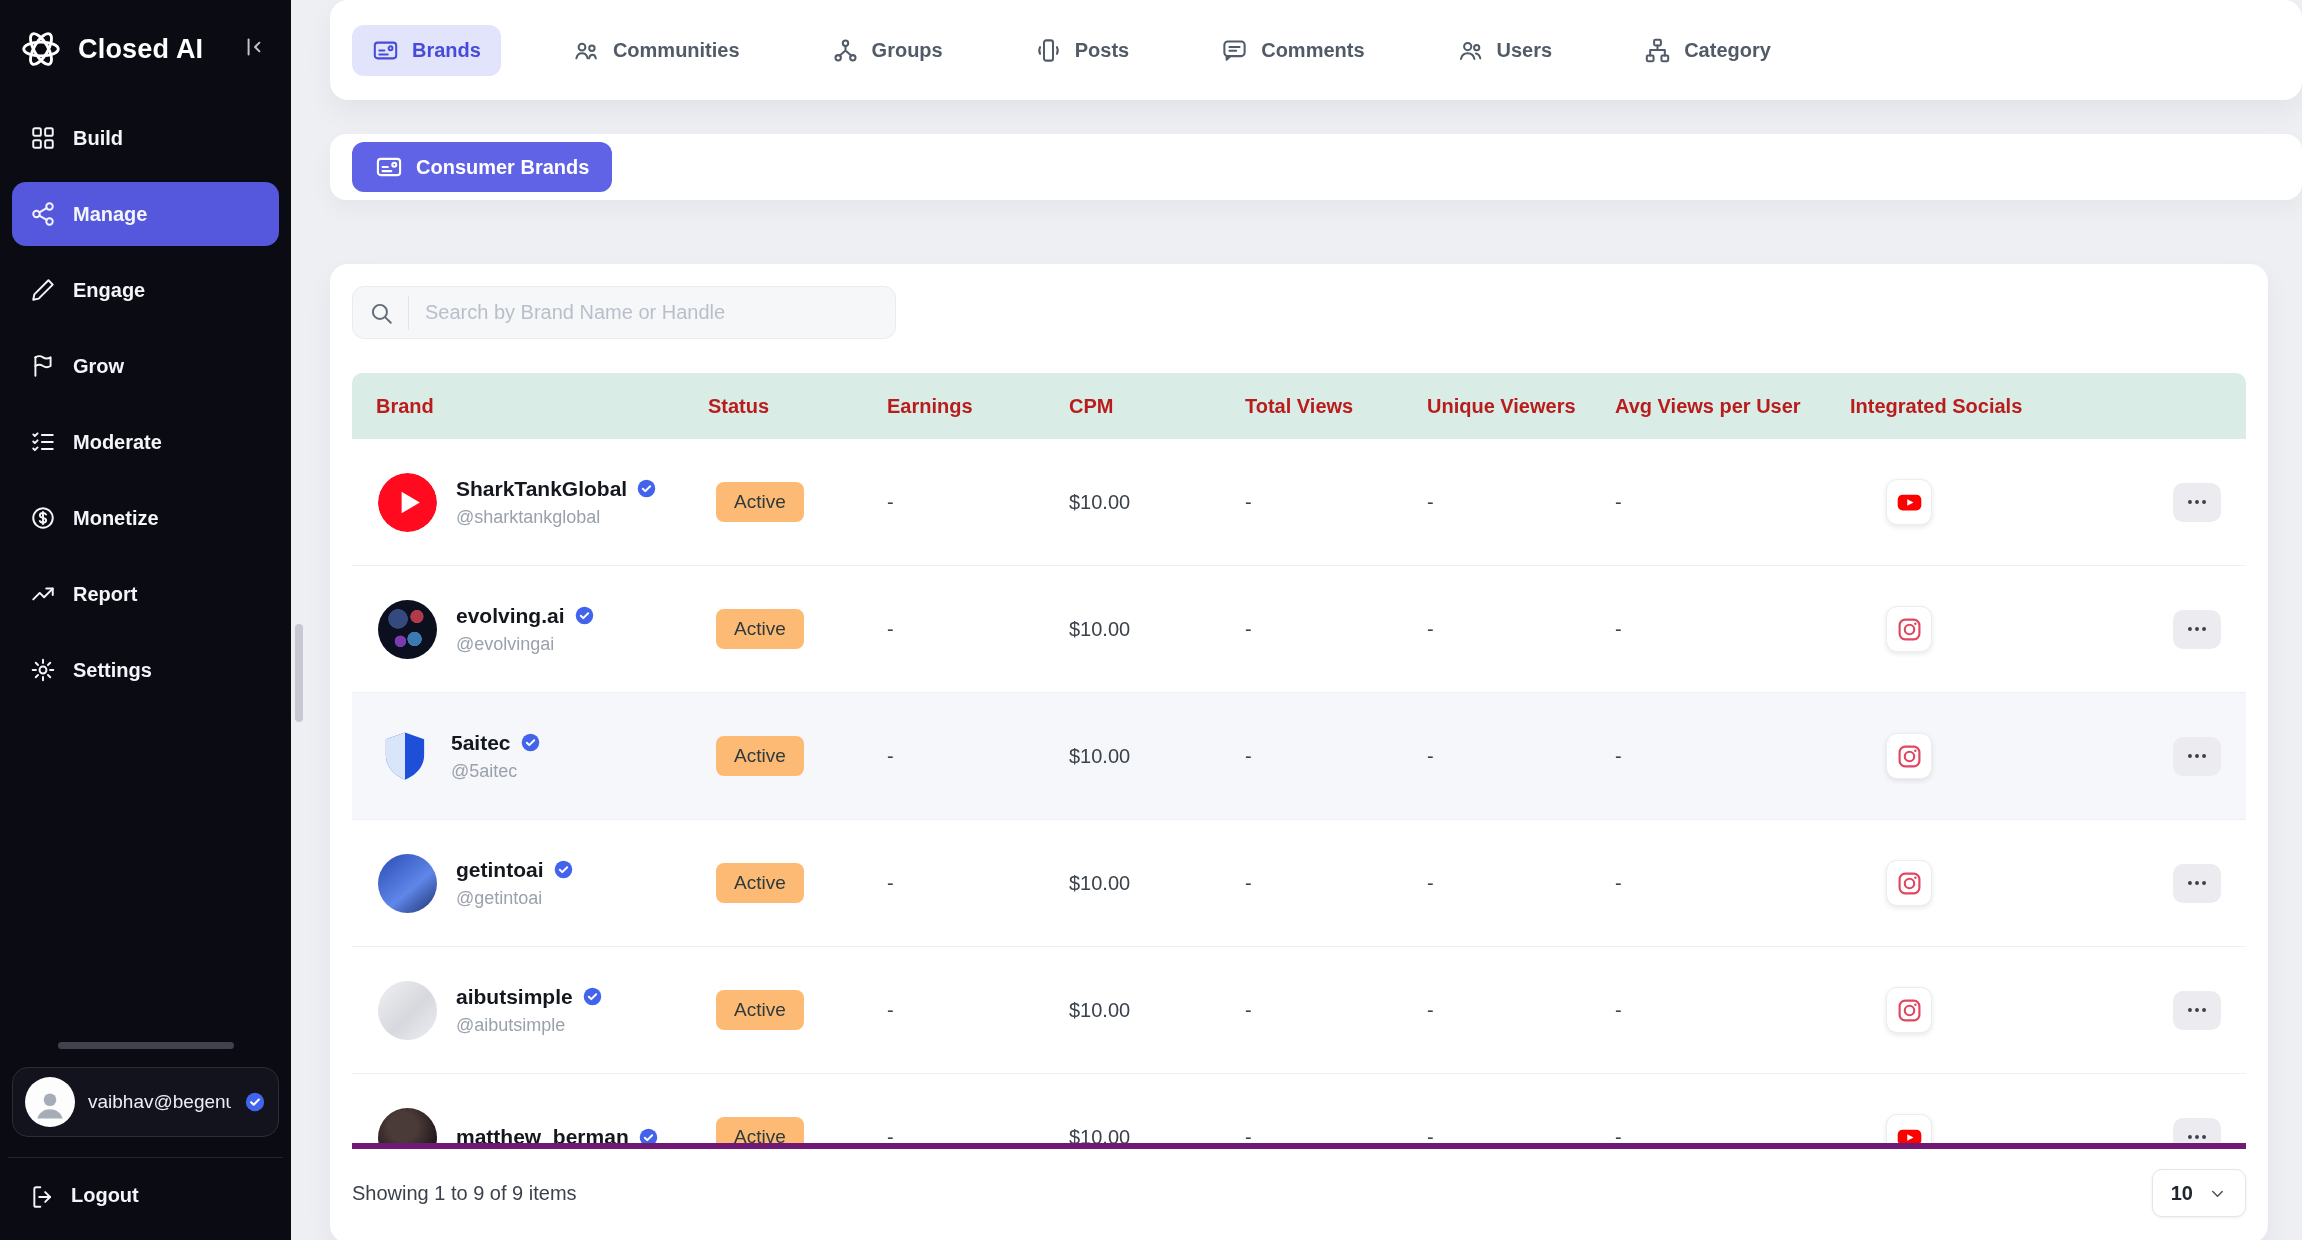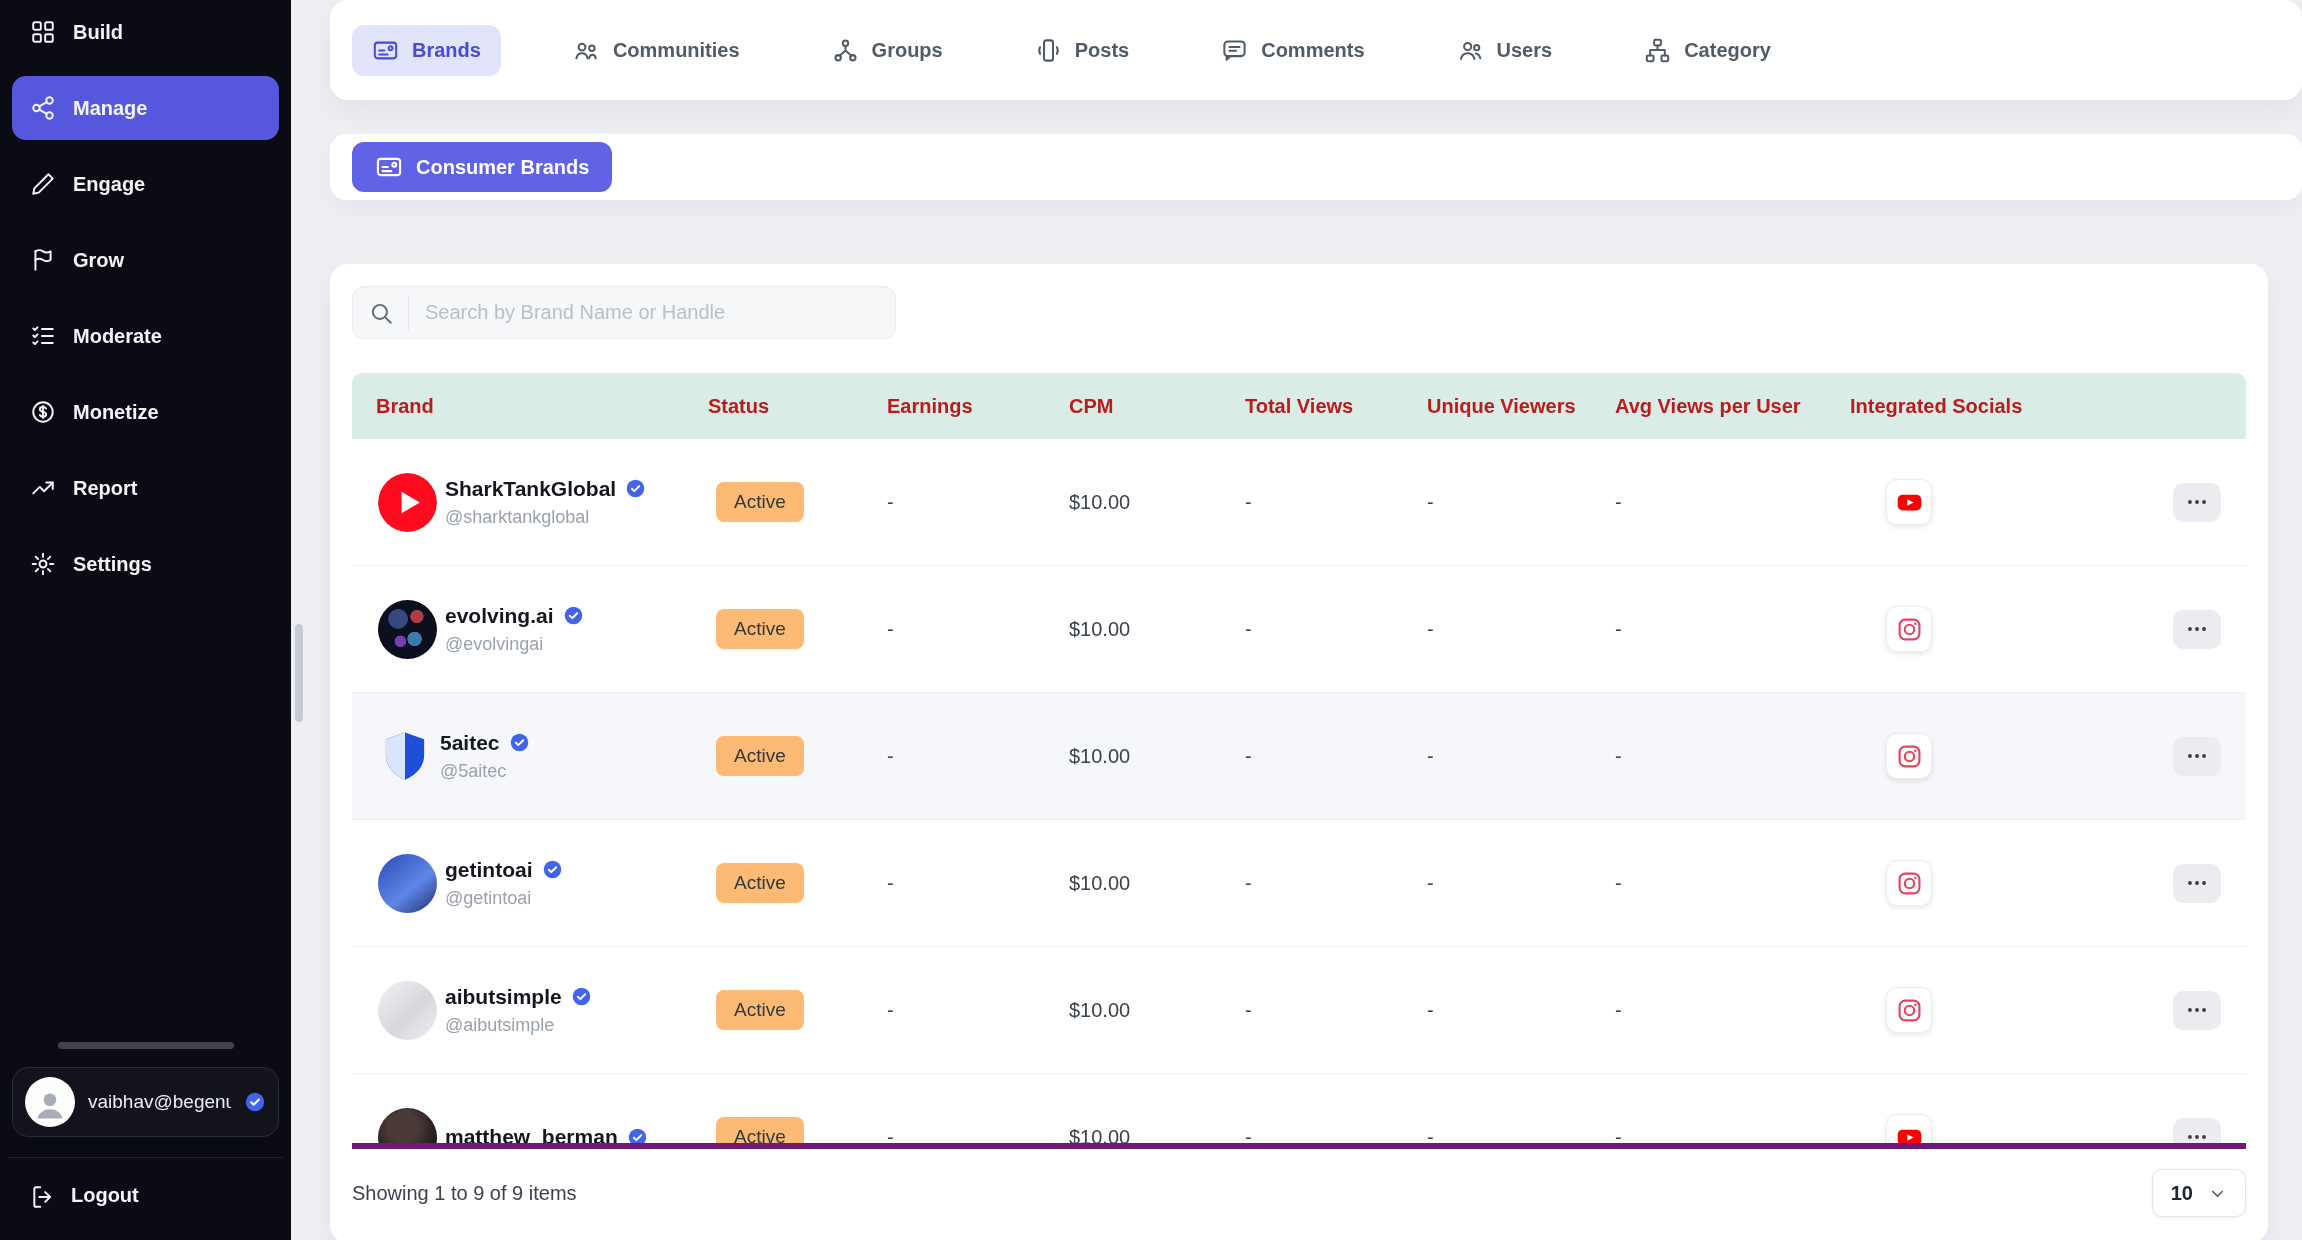--- a/index.html
+++ b/index.html
@@ -102,21 +102,21 @@
     align-items:center;
   }
   .thead {
     height:66px; background:#d9ece6; border-radius:10px 10px 0 0;
     font-size:20px; font-weight:700; color:#b91c1c;
   }
   .thead .th:first-child { padding-left:24px; }
   .rows-viewport { height:704px; overflow:hidden; }
   .trow { height:127px; border-bottom:1px solid #eef0f3; background:#fff; }
   .trow:nth-child(3) { background:#f6f7fa; }
-  .brand-cell { display:flex; align-items:center; gap:8px; padding-left:26px; }
+  .brand-cell { display:flex; align-items:center; gap:19px; padding-left:26px; }
   .avatar { width:59px; height:59px; border-radius:50%; overflow:hidden; display:grid; place-items:center; flex:none; }
   .avatar svg { width:100%; height:100%; display:block; }
   .avatar.youtube-red { background:#fff; }
   .avatar.dark-network {
     background:
       radial-gradient(circle at 34% 32%, #35497e 0 17%, transparent 18%),
       radial-gradient(circle at 66% 28%, #b03a4a 0 11%, transparent 12%),
       radial-gradient(circle at 62% 66%, #3a7ab0 0 13%, transparent 14%),
       radial-gradient(circle at 38% 70%, #7a3ab0 0 10%, transparent 11%),
       #0b0f1e;
@@ -158,20 +158,38 @@
     border:1px solid #e2e5ea; border-radius:10px; height:48px; padding:0 18px;
     font-size:20px; font-weight:600; color:#20262e; font-family:inherit;
     box-shadow:0 1px 3px rgba(15,25,35,.07);
   }
   .page-size .icon { width:19px; height:19px; color:#4a4f58; }
 </style>
 </head>
 <body>
 
 <aside class="sidebar" data-interactable="false">
+  <div class="sidebar-header" data-interactable="false">
+    <span class="logo" data-interactable="false">
+        <svg viewBox="0 0 24 24" fill="none" stroke="#fff" stroke-width="1.5">
+          <ellipse cx="12" cy="12" rx="9" ry="3.6"></ellipse>
+          <ellipse cx="12" cy="12" rx="9" ry="3.6" transform="rotate(60 12 12)"></ellipse>
+          <ellipse cx="12" cy="12" rx="9" ry="3.6" transform="rotate(120 12 12)"></ellipse>
+        </svg>
+      </span>
+    <span class="brand" data-interactable="false">Closed AI</span>
+    <button class="collapse" data-interactable="true">
+        <span class="icon" data-interactable="false">
+          <svg viewBox="0 0 24 24" fill="none" stroke="currentColor" stroke-width="1.8" stroke-linecap="round" stroke-linejoin="round">
+            <line x1="7" y1="5" x2="7" y2="19"></line>
+            <polyline points="17 8 13 12 17 16"></polyline>
+          </svg>
+        </span>
+      </button>
+  </div>
   <nav class="nav" data-interactable="false">
       <div class="nav-item" data-interactable="true">
         <span class="icon" data-interactable="false">
           <svg viewBox="0 0 24 24" fill="none" stroke="currentColor" stroke-width="1.8" stroke-linecap="round" stroke-linejoin="round">
             <rect x="3" y="3" width="7" height="7" rx="1.5"></rect>
             <rect x="14" y="3" width="7" height="7" rx="1.5"></rect>
             <rect x="3" y="14" width="7" height="7" rx="1.5"></rect>
             <rect x="14" y="14" width="7" height="7" rx="1.5"></rect>
           </svg>
         </span>

